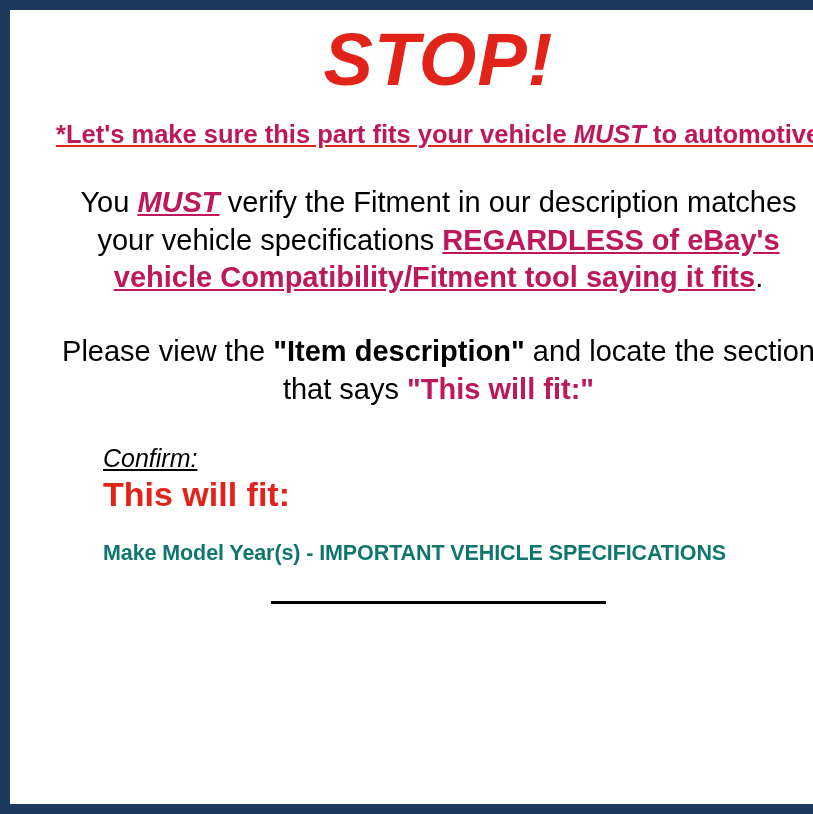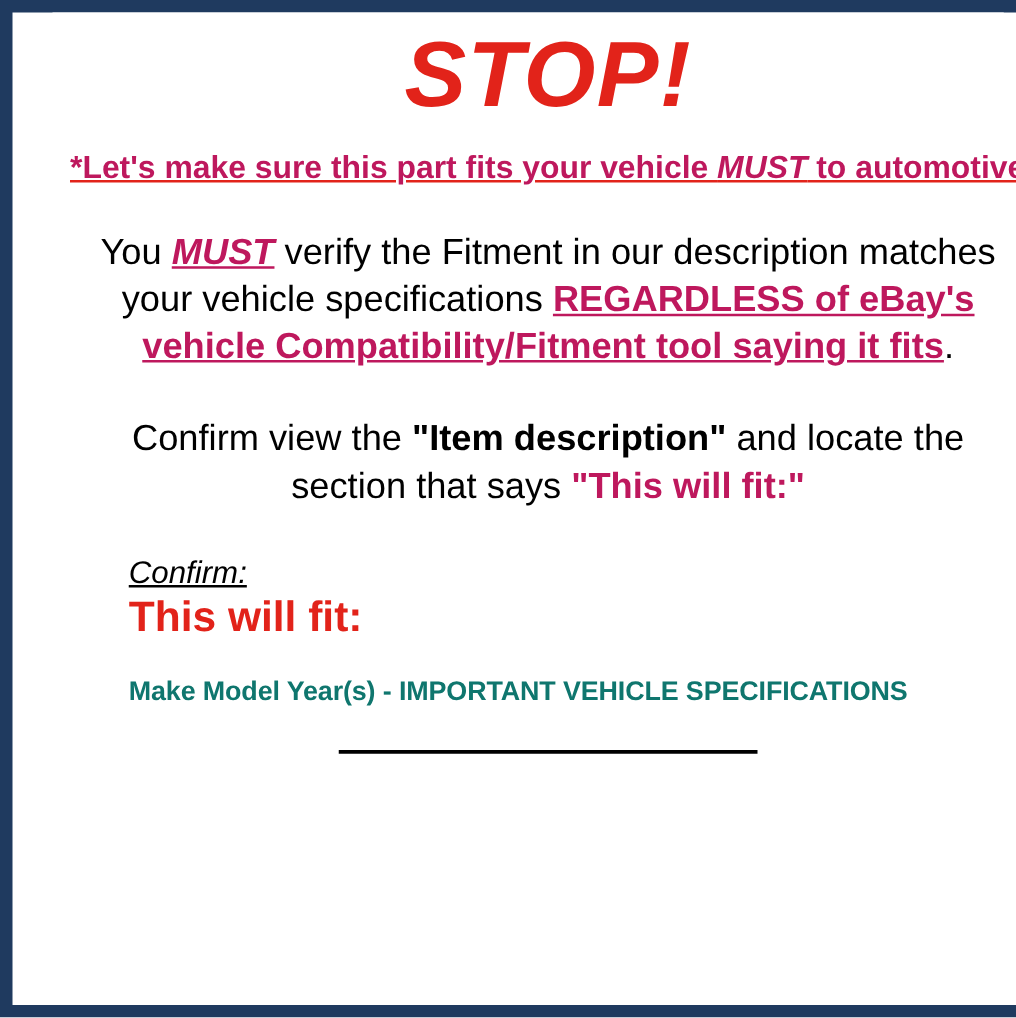--- a/index.html
+++ b/index.html
@@ -132,21 +132,21 @@
 
 <div id="notice-frame">
   <div id="notice-body">
 
     <div id="stop-title">STOP!</div>
 
     <div id="subtitle"><span class="seg seg-b c-red">*Let's make sure this part fits your vehicle </span><span class="seg seg-bi c-red">MUST</span><span class="seg seg-b c-red"> to automotive*</span></div>
 
     <p class="para" id="para-must"><span class="seg c-black">You </span><span class="seg seg-biu c-red">MUST</span><span class="seg c-black"> verify the Fitment in our description matches your vehicle specifications </span><span class="seg seg-bu c-red">REGARDLESS of eBay's vehicle Compatibility/Fitment tool saying it fits</span><span class="seg c-black">.</span></p>
 
-    <p class="para" id="para-view"><span class="seg c-black">Confirm view the </span><span class="seg seg-b c-black">"Item description"</span><span class="seg c-black"> and locate the section that says </span><span class="seg seg-b c-red">"This will fit:"</span></p>
+    <p class="para" id="para-view"><span class="seg c-black">Please view the </span><span class="seg seg-b c-black">"Item description"</span><span class="seg c-black"> and locate the section that says </span><span class="seg seg-b c-red">"This will fit:"</span></p>
 
     <div id="example-block">
       <div id="example-label">Confirm:</div>
       <div id="example-fits">This will fit:</div>
       <div id="example-spec">Make Model Year(s) - IMPORTANT VEHICLE SPECIFICATIONS</div>
     </div>
 
     <div id="divider-wrap">
       <span id="divider-line"></span>
     </div>

